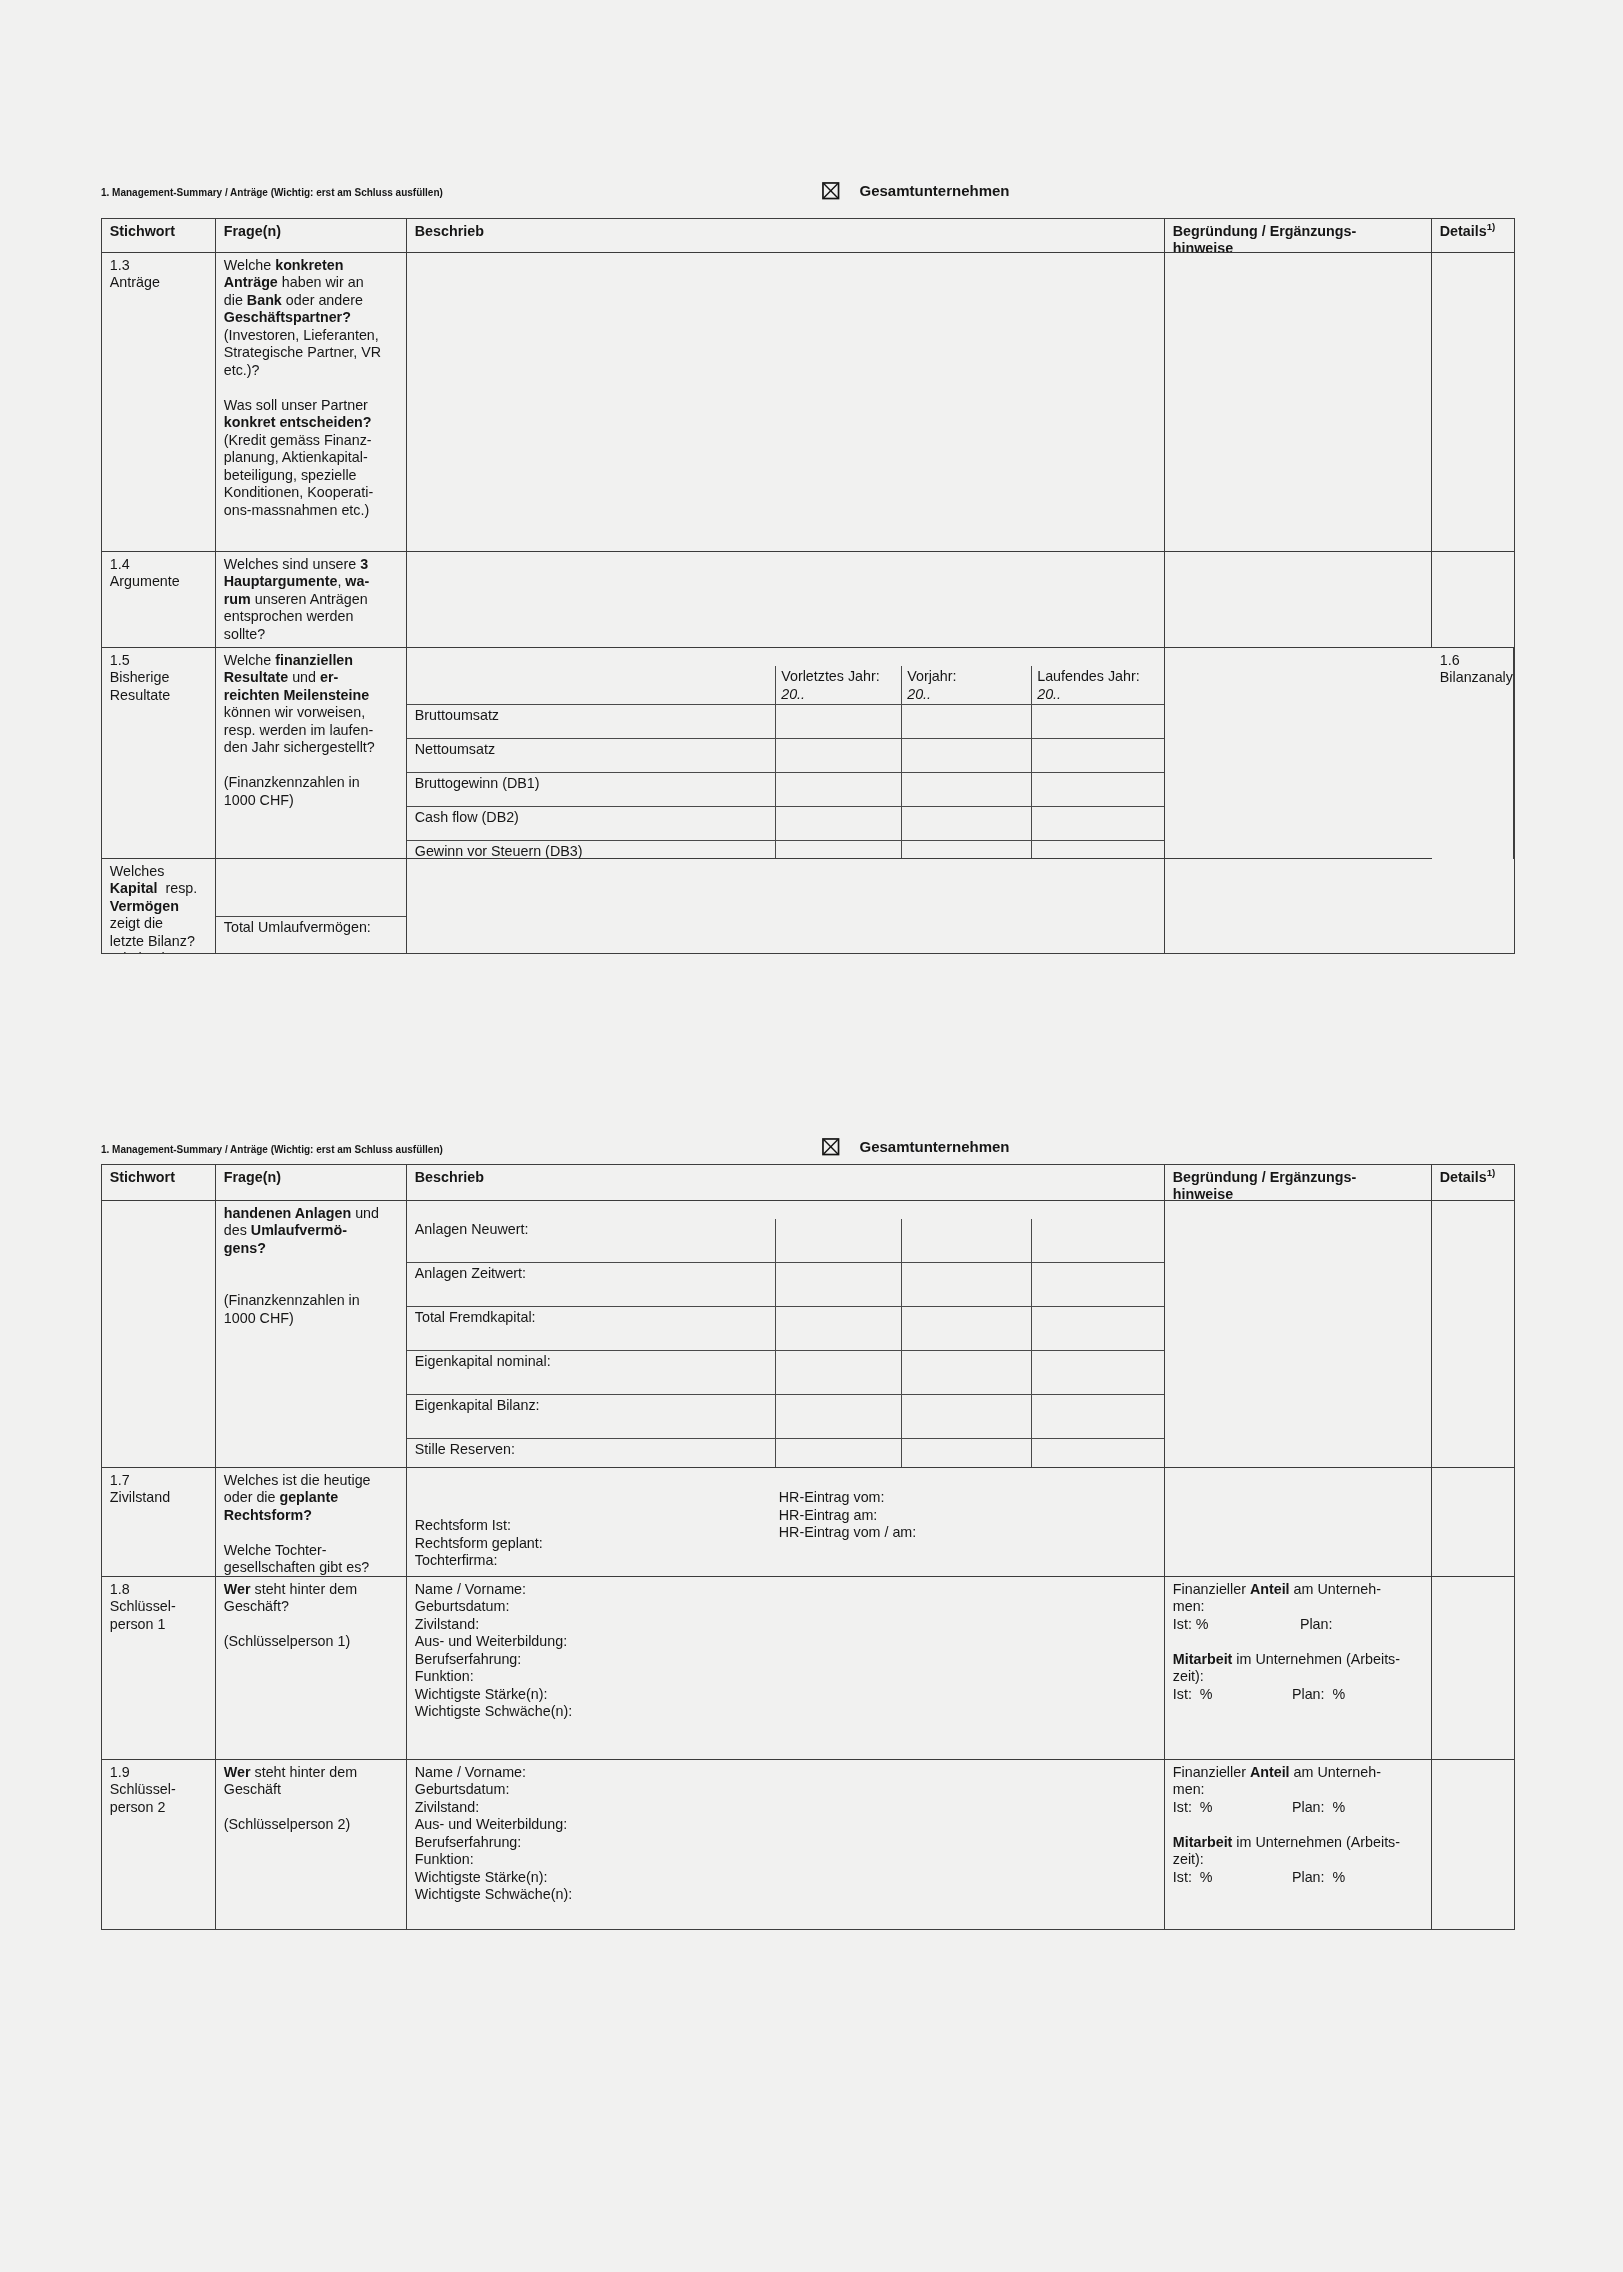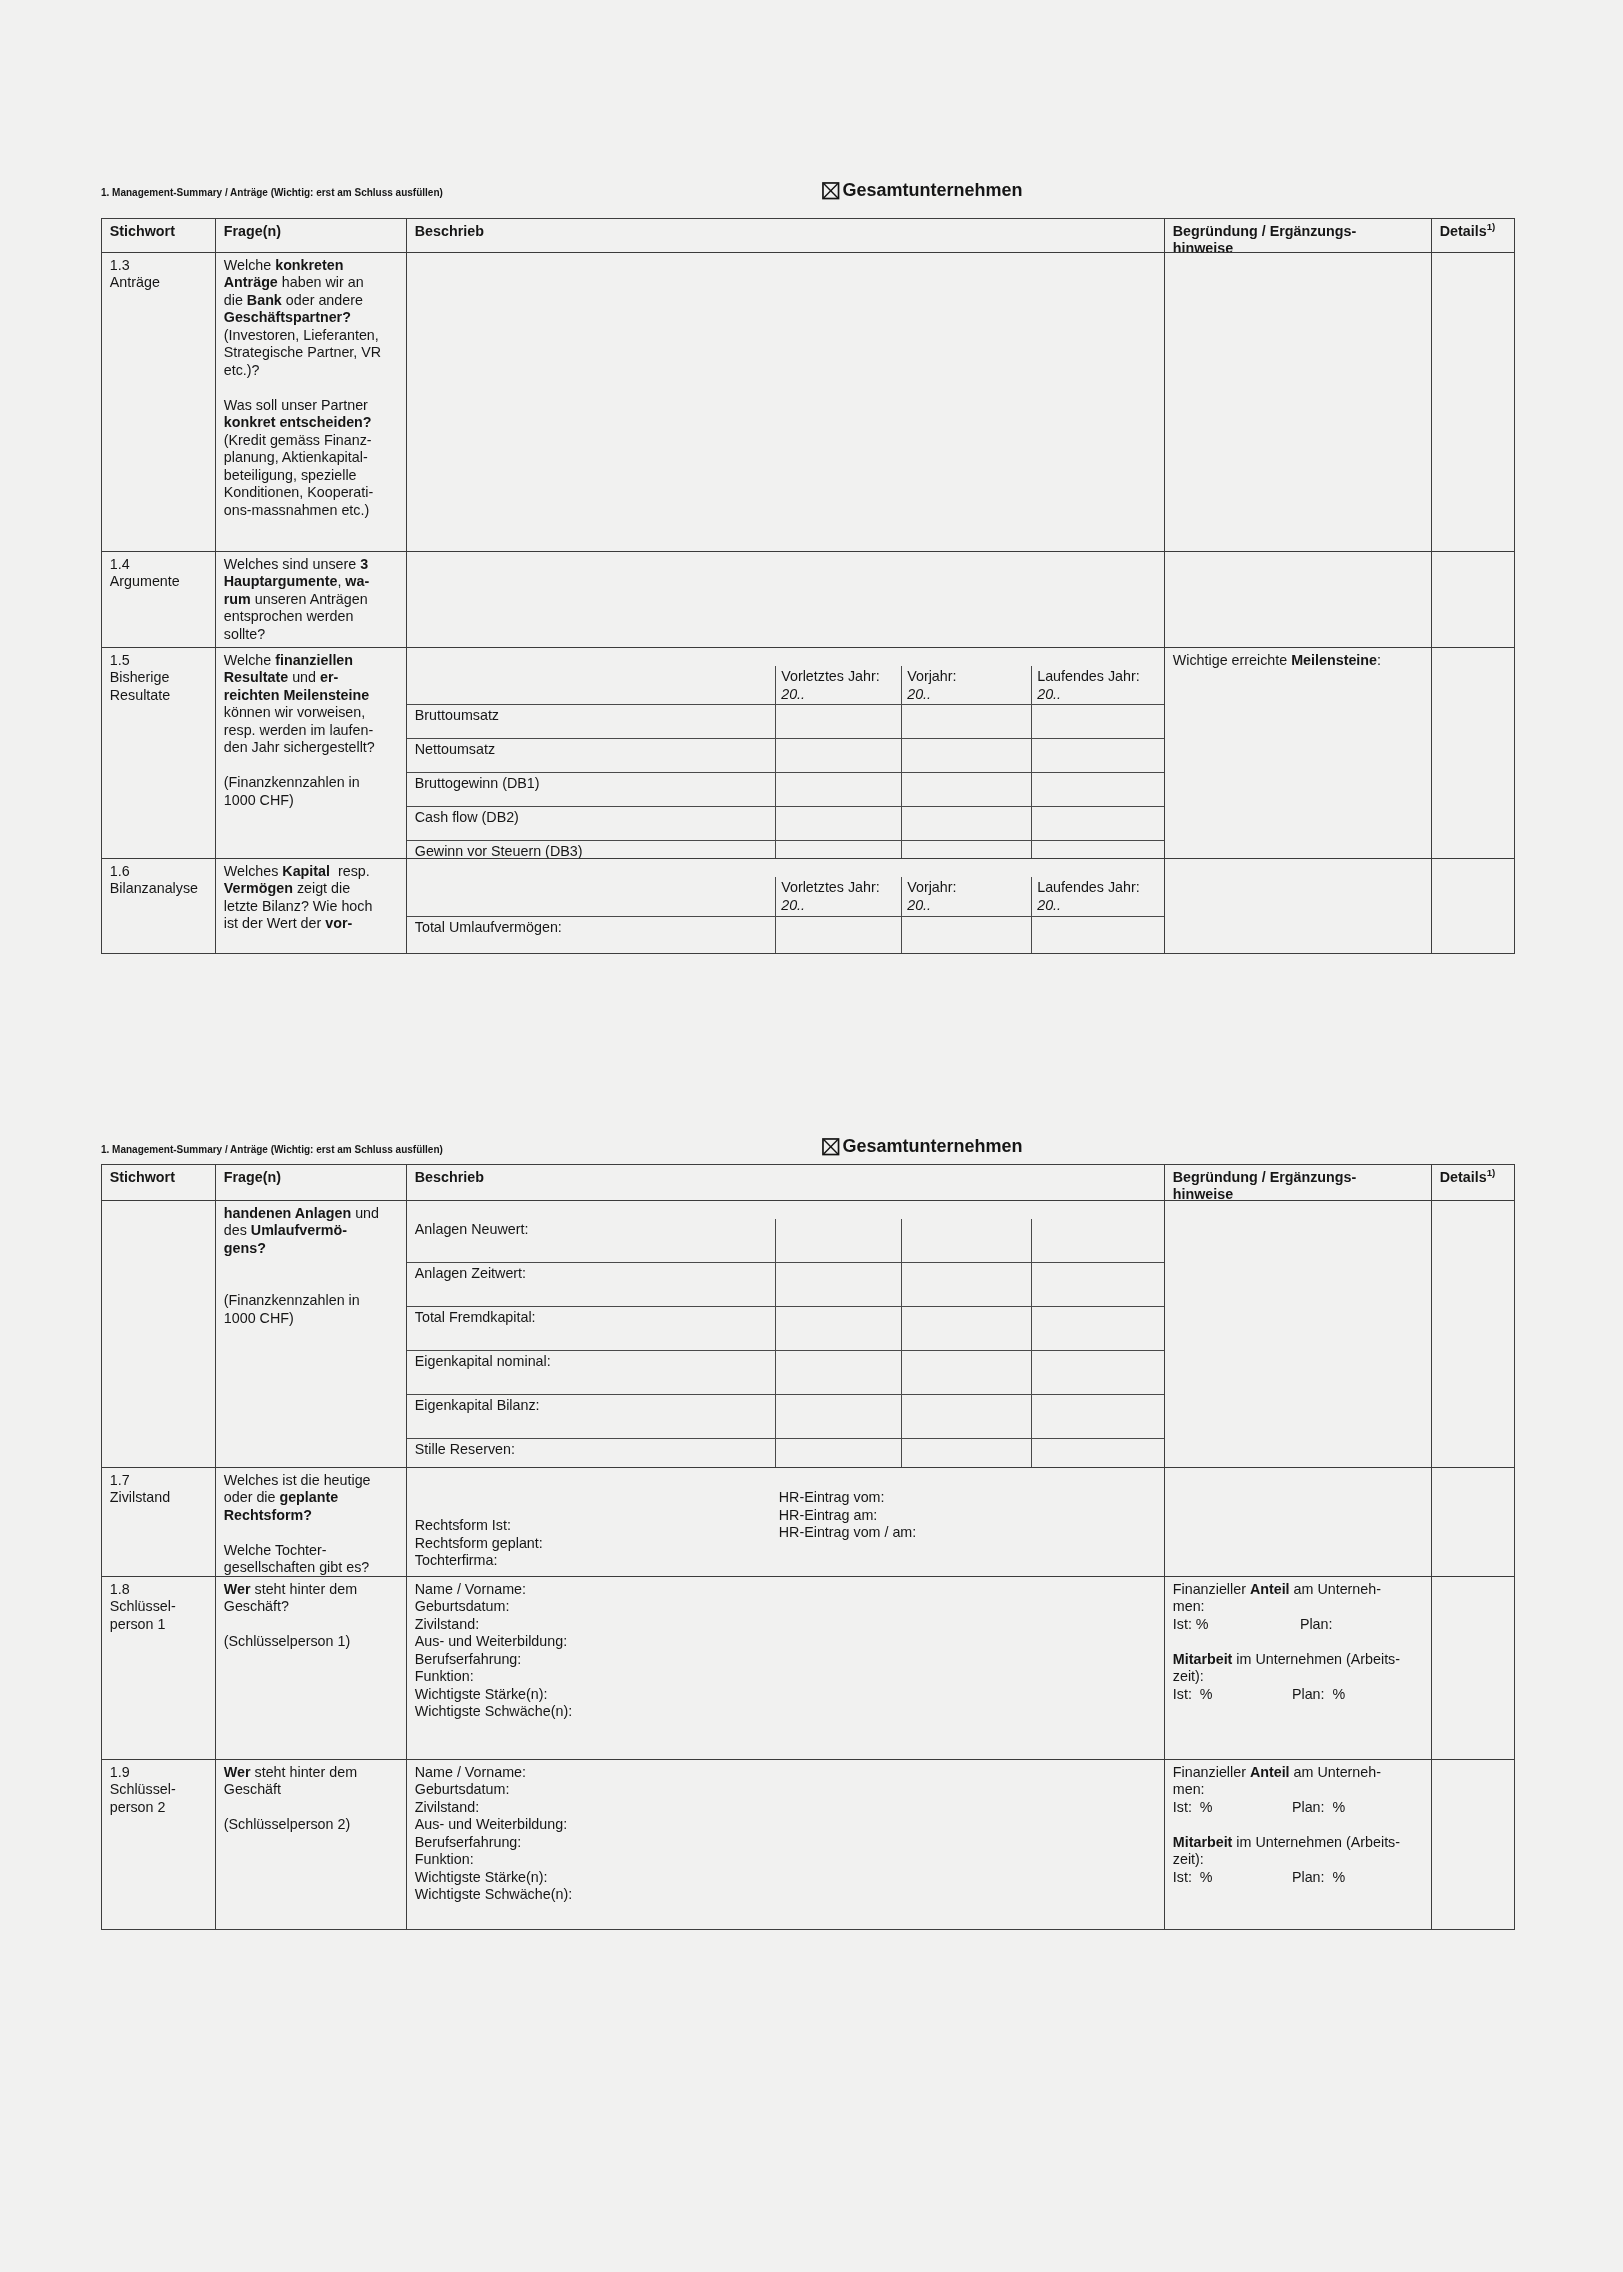--- a/index.html
+++ b/index.html
@@ -8,22 +8,22 @@
     background:#f1f1f0;
     font-family:"Liberation Sans","DejaVu Sans",sans-serif;
     color:#161616;
     font-size:14.3px;line-height:17.5px;
   }
   .page-title{
     position:absolute;left:101px;
     font-size:10px;font-weight:bold;white-space:nowrap;
   }
   .scope{
-    position:absolute;left:822px;display:flex;align-items:center;gap:3px;
-    font-size:18px;font-weight:bold;white-space:nowrap;
+    position:absolute;left:822px;display:flex;align-items:center;gap:20px;
+    font-size:15px;font-weight:bold;white-space:nowrap;
   }
   .cbx{width:17.5px;height:17.5px;display:inline-block;}
   .tbl{
     position:absolute;left:101px;display:grid;
     grid-template-columns:114px 191px 758px 267px 82px;
     border:1.3px solid #3e3e3e;border-bottom-width:1.9px;
     background:transparent;
   }
   .c{
     border-right:1.3px solid #3e3e3e;
@@ -122,21 +122,20 @@
       <div class="sc"></div>
       <div class="sc"></div>
       <div class="sc lc"></div>
 
       <div class="sc lr">Gewinn vor Steuern (DB3)</div>
       <div class="sc lr"></div>
       <div class="sc lr"></div>
       <div class="sc lc lr"></div>
     </div>
   </div>
-  <div class="c">Wichtige erreichte <b>Meilensteine</b>:</div>
   <div class="c lc"></div>
 
   <div class="c lr"><span class="blk">1.6</span><span class="blk">Bilanzanalyse</span></div>
   <div class="c lr">Welches <b>Kapital</b>&nbsp; resp.<br><b>Vermögen</b> zeigt die<br>letzte Bilanz? Wie hoch<br>ist der Wert der <b>vor-</b></div>
   <div class="c p0 lr">
     <div class="sub sub16">
       <div class="sc"></div>
       <div class="sc yh"><span>Vorletztes Jahr:</span><span class="yr">20..</span></div>
       <div class="sc yh"><span>Vorjahr:</span><span class="yr">20..</span></div>
       <div class="sc yh lc"><span>Laufendes Jahr:</span><span class="yr">20..</span></div>

